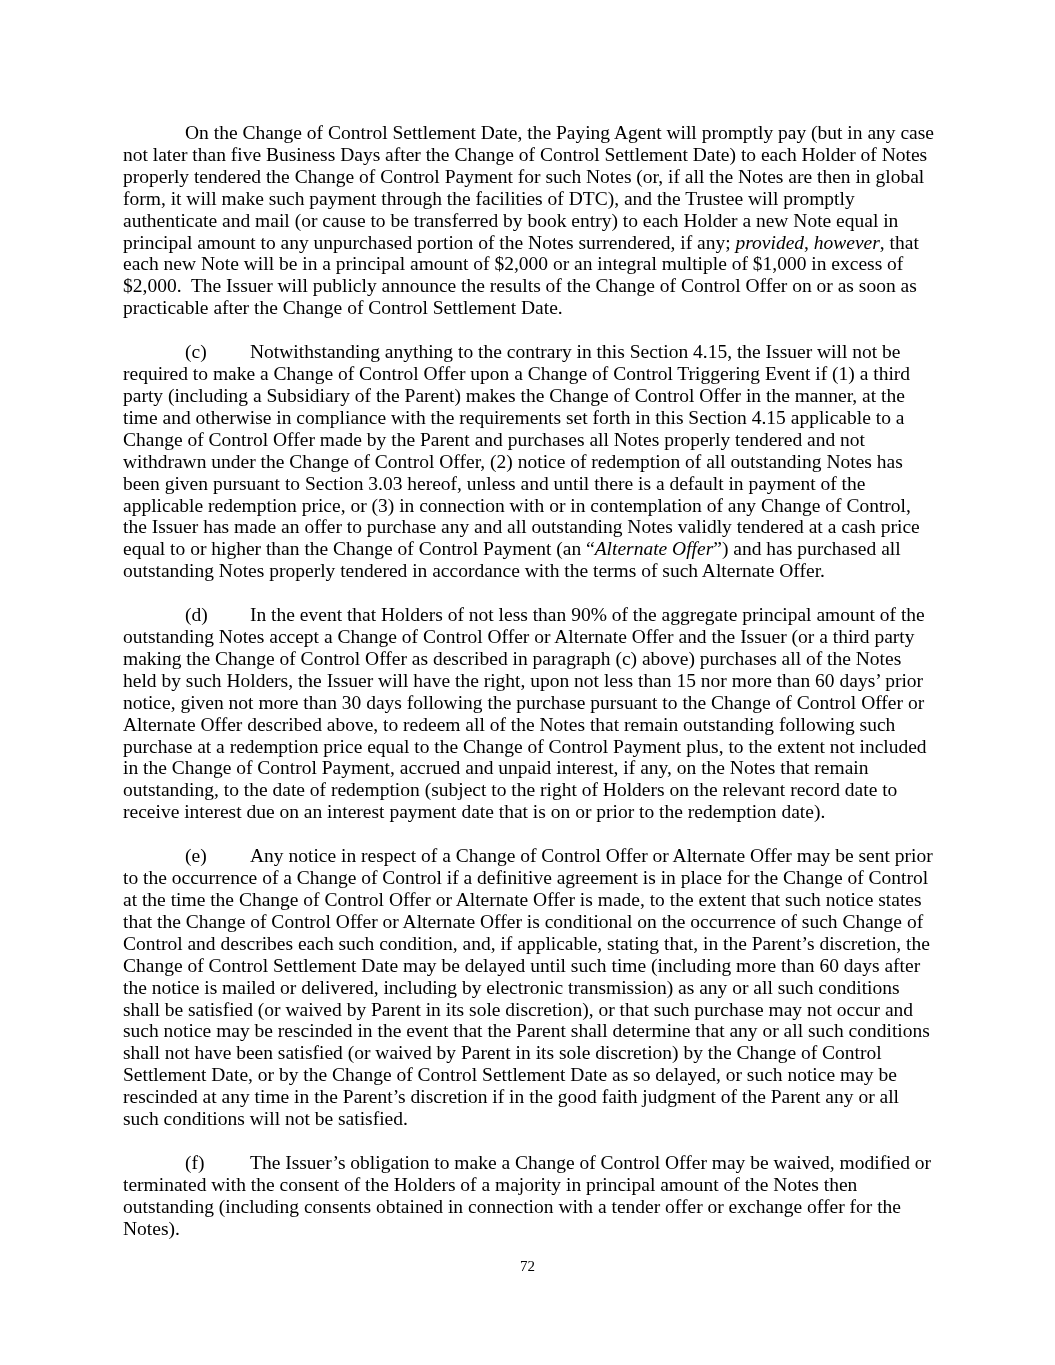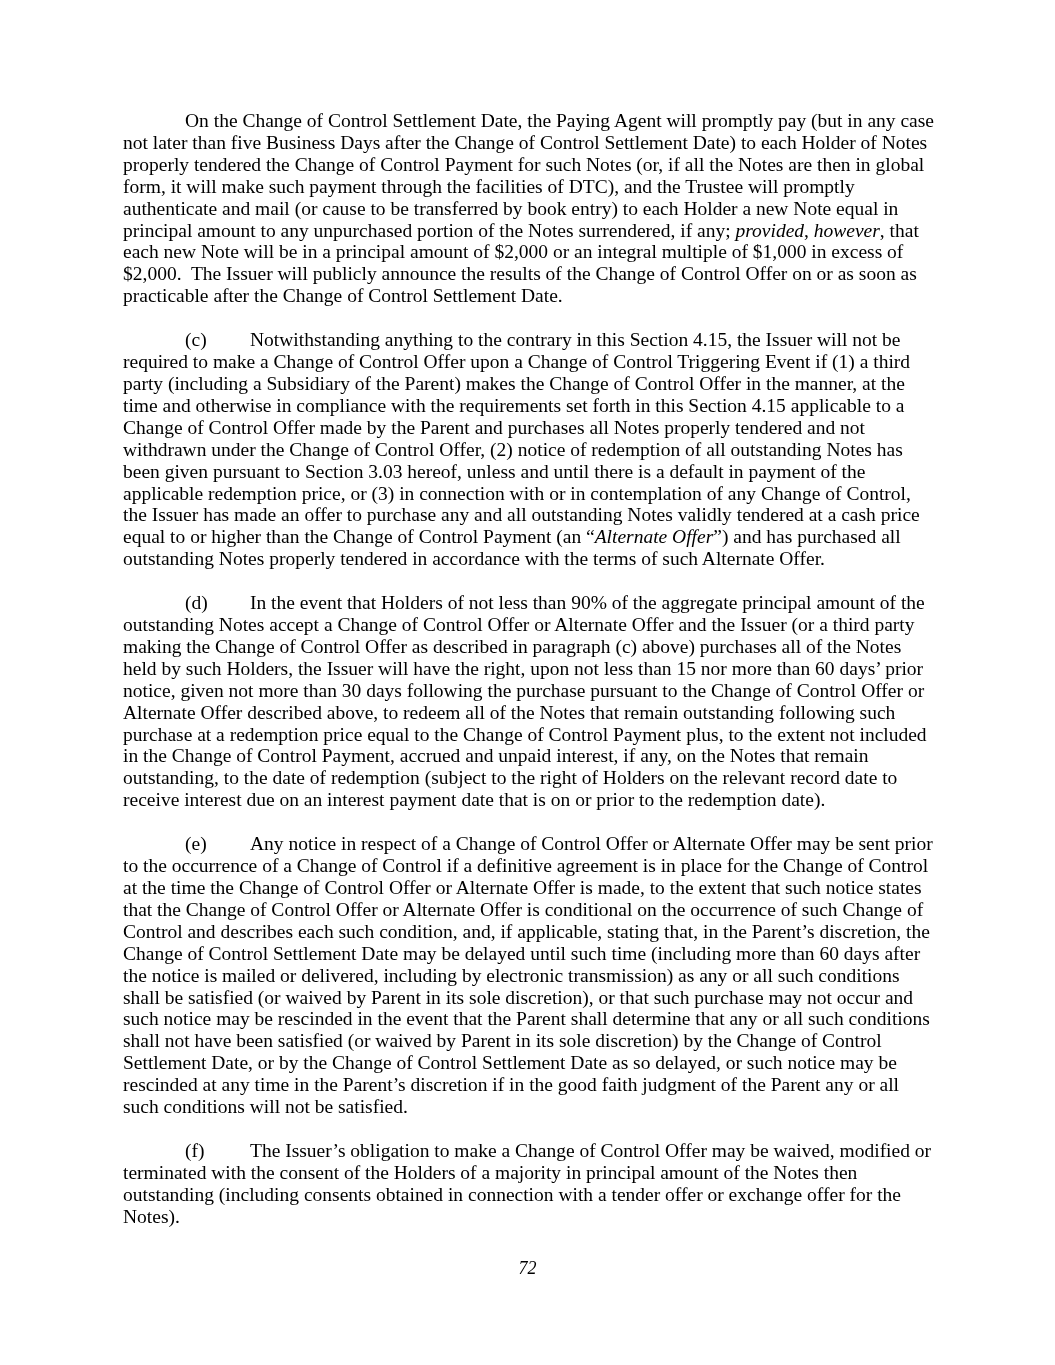--- a/index.html
+++ b/index.html
@@ -18,21 +18,21 @@
   .page {
     position: absolute;
     top: 0;
     left: 0;
     width: 1055px;
     height: 1365px;
     background: #ffffff;
   }
   .content {
     position: absolute;
-    top: 110px;
+    top: 122px;
     left: 123px;
     width: 814px;
     font-size: 19.5px;
     line-height: 21.9px;
     text-align: left;
   }
   .content p {
     margin: 0 0 22px 0;
     text-indent: 62px;
   }
@@ -43,22 +43,21 @@
   }
   .content em {
     font-style: italic;
   }
   .page-number {
     position: absolute;
     top: 1258px;
     left: 0;
     width: 1055px;
     text-align: center;
-    font-size: 18px;
-    font-style: italic;
+    font-size: 15px;
   }
 </style>
 </head>
 <body>
 
 <div class="page">
   <div class="content" id="document-body">
       <p><span>On the Change of Control Settlement Date, the Paying Agent will promptly pay (but in any case not later than five Business Days after the Change of Control Settlement Date) to each Holder of Notes properly tendered the Change of Control Payment for such Notes (or, if all the Notes are then in global form, it will make such payment through the facilities of DTC), and the Trustee will promptly authenticate and mail (or cause to be transferred by book entry) to each Holder a new Note equal in principal amount to any unpurchased portion of the Notes surrendered, if any; </span><em>provided</em><span>, </span><em>however</em><span>, that each new Note will be in a principal amount of $2,000 or an integral multiple of $1,000 in excess of $2,000.&nbsp; The Issuer will publicly announce the results of the Change of Control Offer on or as soon as practicable after the Change of Control Settlement Date.</span></p>
       <p><span class="plabel">(c)</span><span>Notwithstanding anything to the contrary in this Section 4.15, the Issuer will not be required to make a Change of Control Offer upon a Change of Control Triggering Event if (1) a third party (including a Subsidiary of the Parent) makes the Change of Control Offer in the manner, at the time and otherwise in compliance with the requirements set forth in this Section 4.15 applicable to a Change of Control Offer made by the Parent and purchases all Notes properly tendered and not withdrawn under the Change of Control Offer, (2) notice of redemption of all outstanding Notes has been given pursuant to Section 3.03 hereof, unless and until there is a default in payment of the applicable redemption price, or (3) in connection with or in contemplation of any Change of Control, the Issuer has made an offer to purchase any and all outstanding Notes validly tendered at a cash price equal to or higher than the Change of Control Payment (an “</span><em>Alternate Offer</em><span>”) and has purchased all outstanding Notes properly tendered in accordance with the terms of such Alternate Offer.</span></p>
       <p><span class="plabel">(d)</span><span>In the event that Holders of not less than 90% of the aggregate principal amount of the outstanding Notes accept a Change of Control Offer or Alternate Offer and the Issuer (or a third party making the Change of Control Offer as described in paragraph (c) above) purchases all of the Notes held by such Holders, the Issuer will have the right, upon not less than 15 nor more than 60 days’ prior notice, given not more than 30 days following the purchase pursuant to the Change of Control Offer or Alternate Offer described above, to redeem all of the Notes that remain outstanding following such purchase at a redemption price equal to the Change of Control Payment plus, to the extent not included in the Change of Control Payment, accrued and unpaid interest, if any, on the Notes that remain outstanding, to the date of redemption (subject to the right of Holders on the relevant record date to receive interest due on an interest payment date that is on or prior to the redemption date).</span></p>

